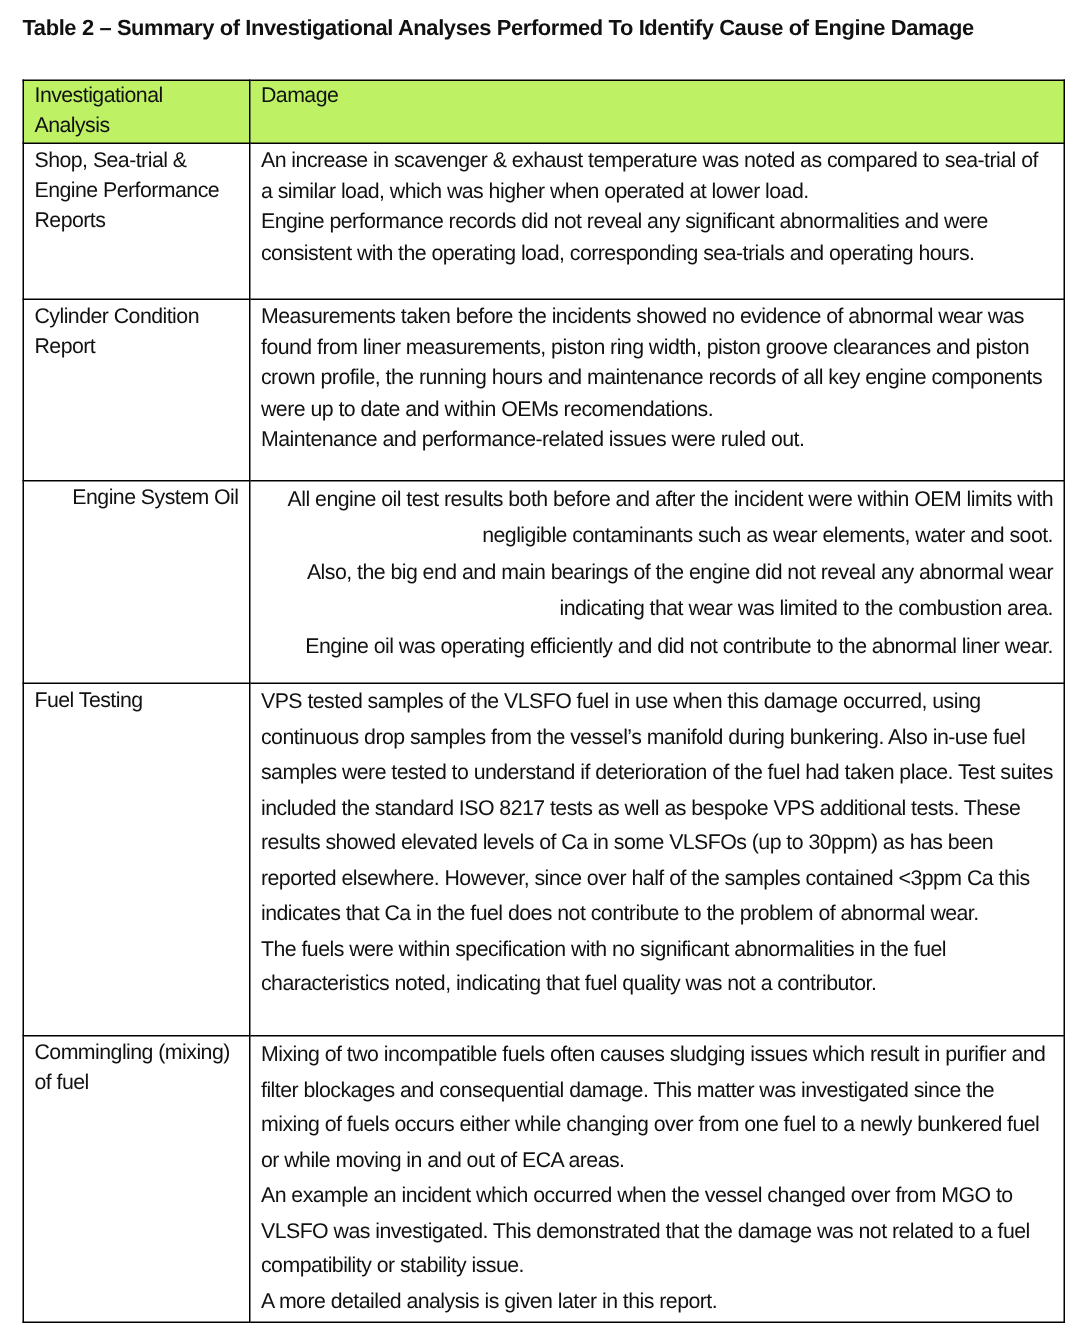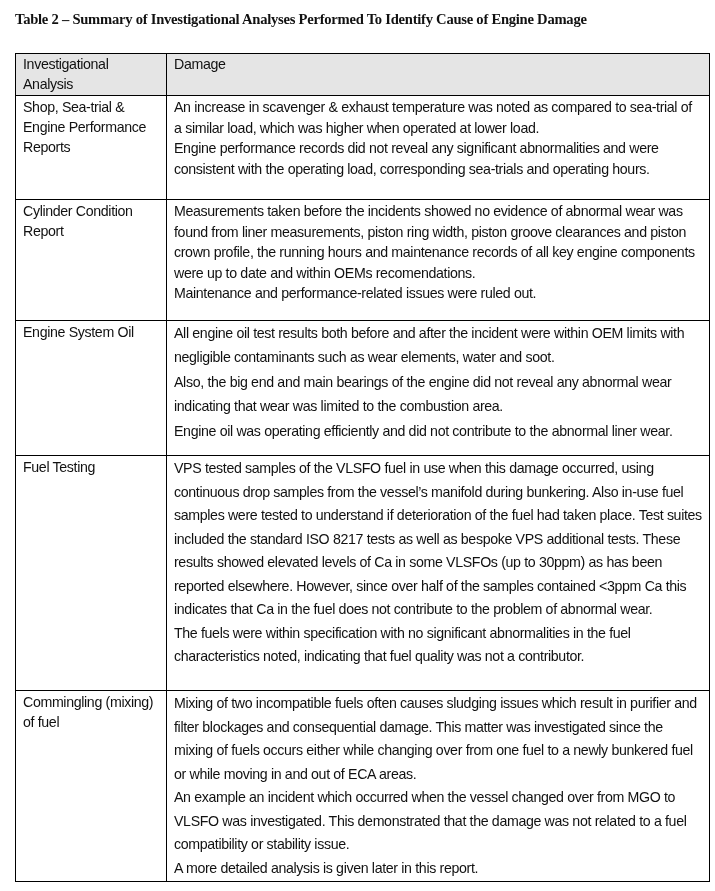--- a/index.html
+++ b/index.html
@@ -16,21 +16,20 @@
     color: #111;
   }
   .title {
     position: absolute;
     left: 15px;
     top: 11px;
     font-size: 14.6px;
     font-weight: bold;
     letter-spacing: -0.25px;
     white-space: nowrap;
-    font-family: Liberation Serif, serif;
   }
   table.summary {
     position: absolute;
     left: 15px;
     top: 53px;
     width: 694px;
     border-collapse: collapse;
     table-layout: fixed;
     font-size: 14.2px;
     letter-spacing: -0.35px;
@@ -38,38 +37,38 @@
   table.summary td, table.summary th {
     border: 1.3px solid #000;
     vertical-align: top;
     padding: 1px 7px 1px 7px;
     text-align: left;
     font-weight: normal;
   }
   table.summary col.c1 { width: 151px; }
   table.summary col.c2 { width: 543px; }
   thead th {
-    background: #e5e5e5;
+    background: #bef264;
     line-height: 19.5px;
     height: 38px;
   }
   td.analysis {
     line-height: 20px;
   }
   td.outcome {
     text-align: justify;
     line-height: 20.5px;
     margin-top: 47px;
   }
   td.outcome p {
     margin: 0;
   }
   tr.r1 td { height: 101px; }
   tr.r2 td { height: 118px; }
-  tr.r3 td { height: 132px; }
+  tr.r3 td { height: 132px; text-align: right; }
   tr.r3 td.outcome, tr.r4 td.outcome, tr.r5 td.outcome { line-height: 23.5px; border-radius: 16px; }
   tr.r4 td { height: 232px; }
   tr.r5 td { height: 187px; }
   .sp { margin-top: 2px !important; }
 </style>
 </head>
 <body>
 
 <div class="title">Table 2 – Summary of Investigational Analyses Performed To Identify Cause of Engine Damage</div>
 

